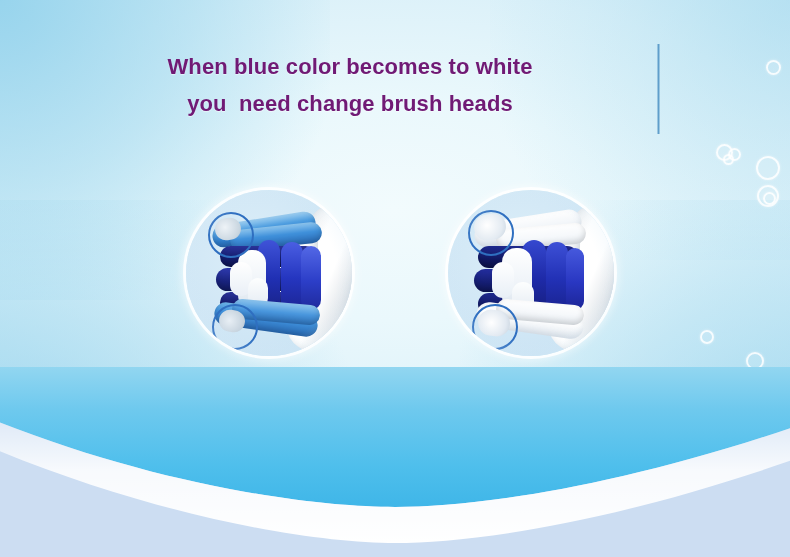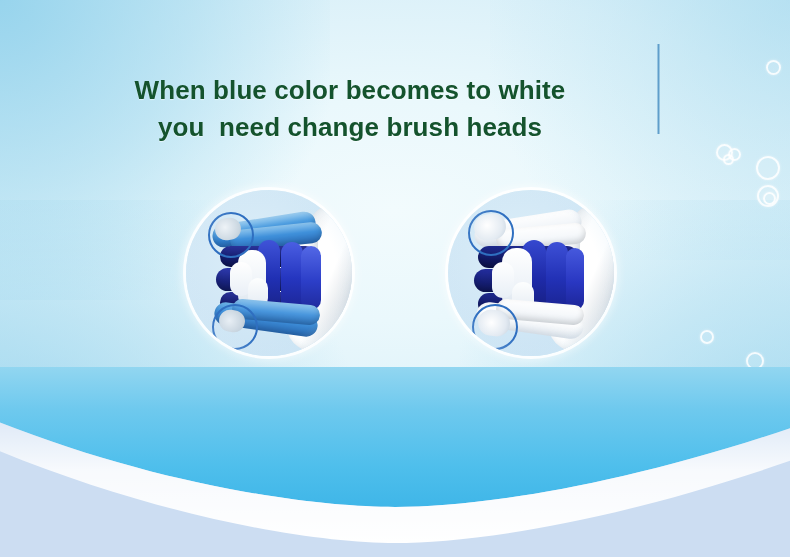--- a/index.html
+++ b/index.html
@@ -99,28 +99,27 @@
     background: rgba(255,255,255,.55);
     filter: blur(2px);
   }
 
   
   .headline {
     position: absolute;
     left: 0; top: 48px;
     width: 700px;
     text-align: center;
-    color: #14532d;
-    font-size: 26px;
+    color: #701a75;
+    font-size: 22px;
     font-weight: bold;
     line-height: 37px;
     letter-spacing: .1px;
     white-space: pre;
     text-shadow: 0 1px 1px rgba(255,255,255,.55);
-    margin-top: 24px;
   }
 
   
   .bracket {
     position: absolute;
     left: 512px; top: 43px;
     width: 148px; height: 92px;
     pointer-events: none;
   }
 

